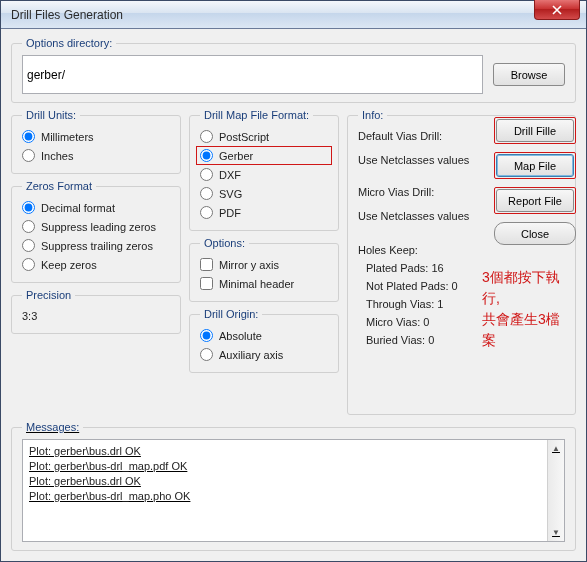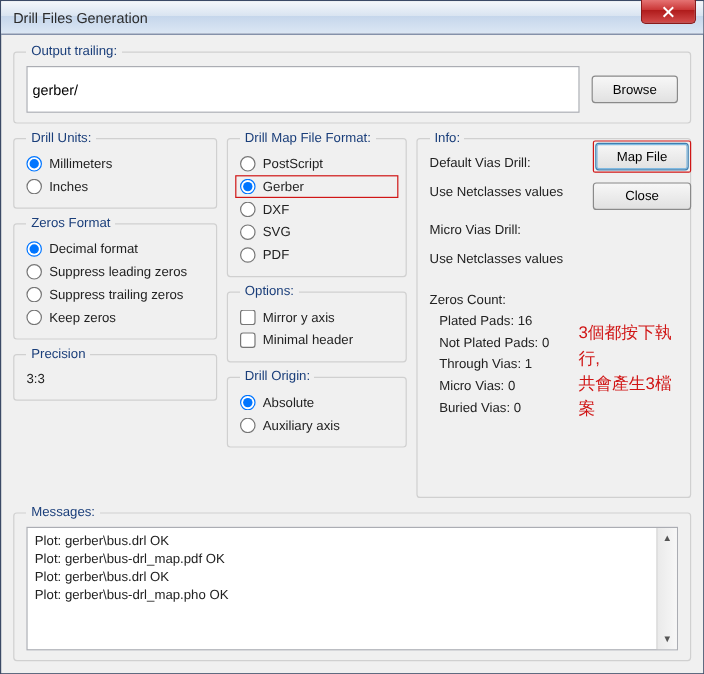--- a/index.html
+++ b/index.html
@@ -161,21 +161,21 @@
     display:flex; align-items:center; justify-content:center;
     color:#555; font-size:8px;
   }
   .hi-red {
     outline: 1.5px solid #d01616;
     outline-offset: -1px;
     align-items: center;
   }
   .messages-fs {
     flex: 0 0 130px;
-    display:flex; flex-direction: row;
+    display:flex; flex-direction: row; text-decoration: underline;
   }
   .messages-fs .msgwrap {
     display:flex;
     flex:1;
     border:1px solid #abadb3;
     background:#fff;
   }
   .messages-fs .msgtext {
     flex:1; padding:4px 6px; font-size:11px; color:#222; line-height:1.35;
     white-space: pre-line;
@@ -190,21 +190,21 @@
     <div class="closebtn">
       <svg viewBox="0 0 10 10">
           <path d="M1 1 L9 9 M9 1 L1 9" stroke="#fff" stroke-width="1.6" fill="none"></path>
         </svg>
     </div>
   </div>
 
   <div class="content">
 
     <fieldset>
-      <legend>Output trailing:</legend>
+      <legend>Options directory:</legend>
       <div class="row-out">
         <input type="text" value="gerber/" style="">
         <button class="btn">Browse</button>
       </div>
     </fieldset>
 
     <div class="cols">
 
       <div class="col col1">
         <fieldset>
@@ -297,34 +297,40 @@
 
       <div class="col col3">
         <fieldset style="flex:1;">
           <legend>Info:</legend>
           <div style="display:flex;">
             <div style="flex:1;">
               <div class="info-line">Default Vias Drill:</div>
               <div class="info-line" style="margin-top:6px;">Use Netclasses values</div>
               <div class="info-line" style="margin-top:14px;">Micro Vias Drill:</div>
               <div class="info-line greytxt" style="margin-top:6px;">Use Netclasses values</div>
-              <div class="info-line" style="margin-top:16px;">Zeros Count:</div>
+              <div class="info-line" style="margin-top:16px;">Holes Keep:</div>
               <div class="info-line" style="padding-left:8px;">Plated Pads: 16</div>
               <div class="info-line" style="padding-left:8px;">Not Plated Pads: 0</div>
               <div class="info-line" style="padding-left:8px;">Through Vias: 1</div>
               <div class="info-line" style="padding-left:8px;">Micro Vias: 0</div>
               <div class="info-line" style="padding-left:8px;">Buried Vias: 0</div>
             </div>
           </div>
 
           <div class="btncol">
             <div class="red-rect">
+              <button class="btn" style="width:78px;">Drill Fille</button>
+            </div>
+            <div class="red-rect">
               <button class="btn" style="width:78px; border:1px solid #3c7fb1; box-shadow:0 0 0 1px #7fb9e0 inset;">Map File</button>
             </div>
-            <button class="btn" style="width:82px;">Close</button>
+            <div class="red-rect">
+              <button class="btn" style="width:78px;">Report File</button>
+            </div>
+            <button class="btn" style="width:82px;border-radius:10px;">Close</button>
           </div>
 
           <div class="anno">
             <span>3個都按下執行,</span><br>
             <span>共會產生3檔案</span>
           </div>
         </fieldset>
       </div>
 
     </div>

